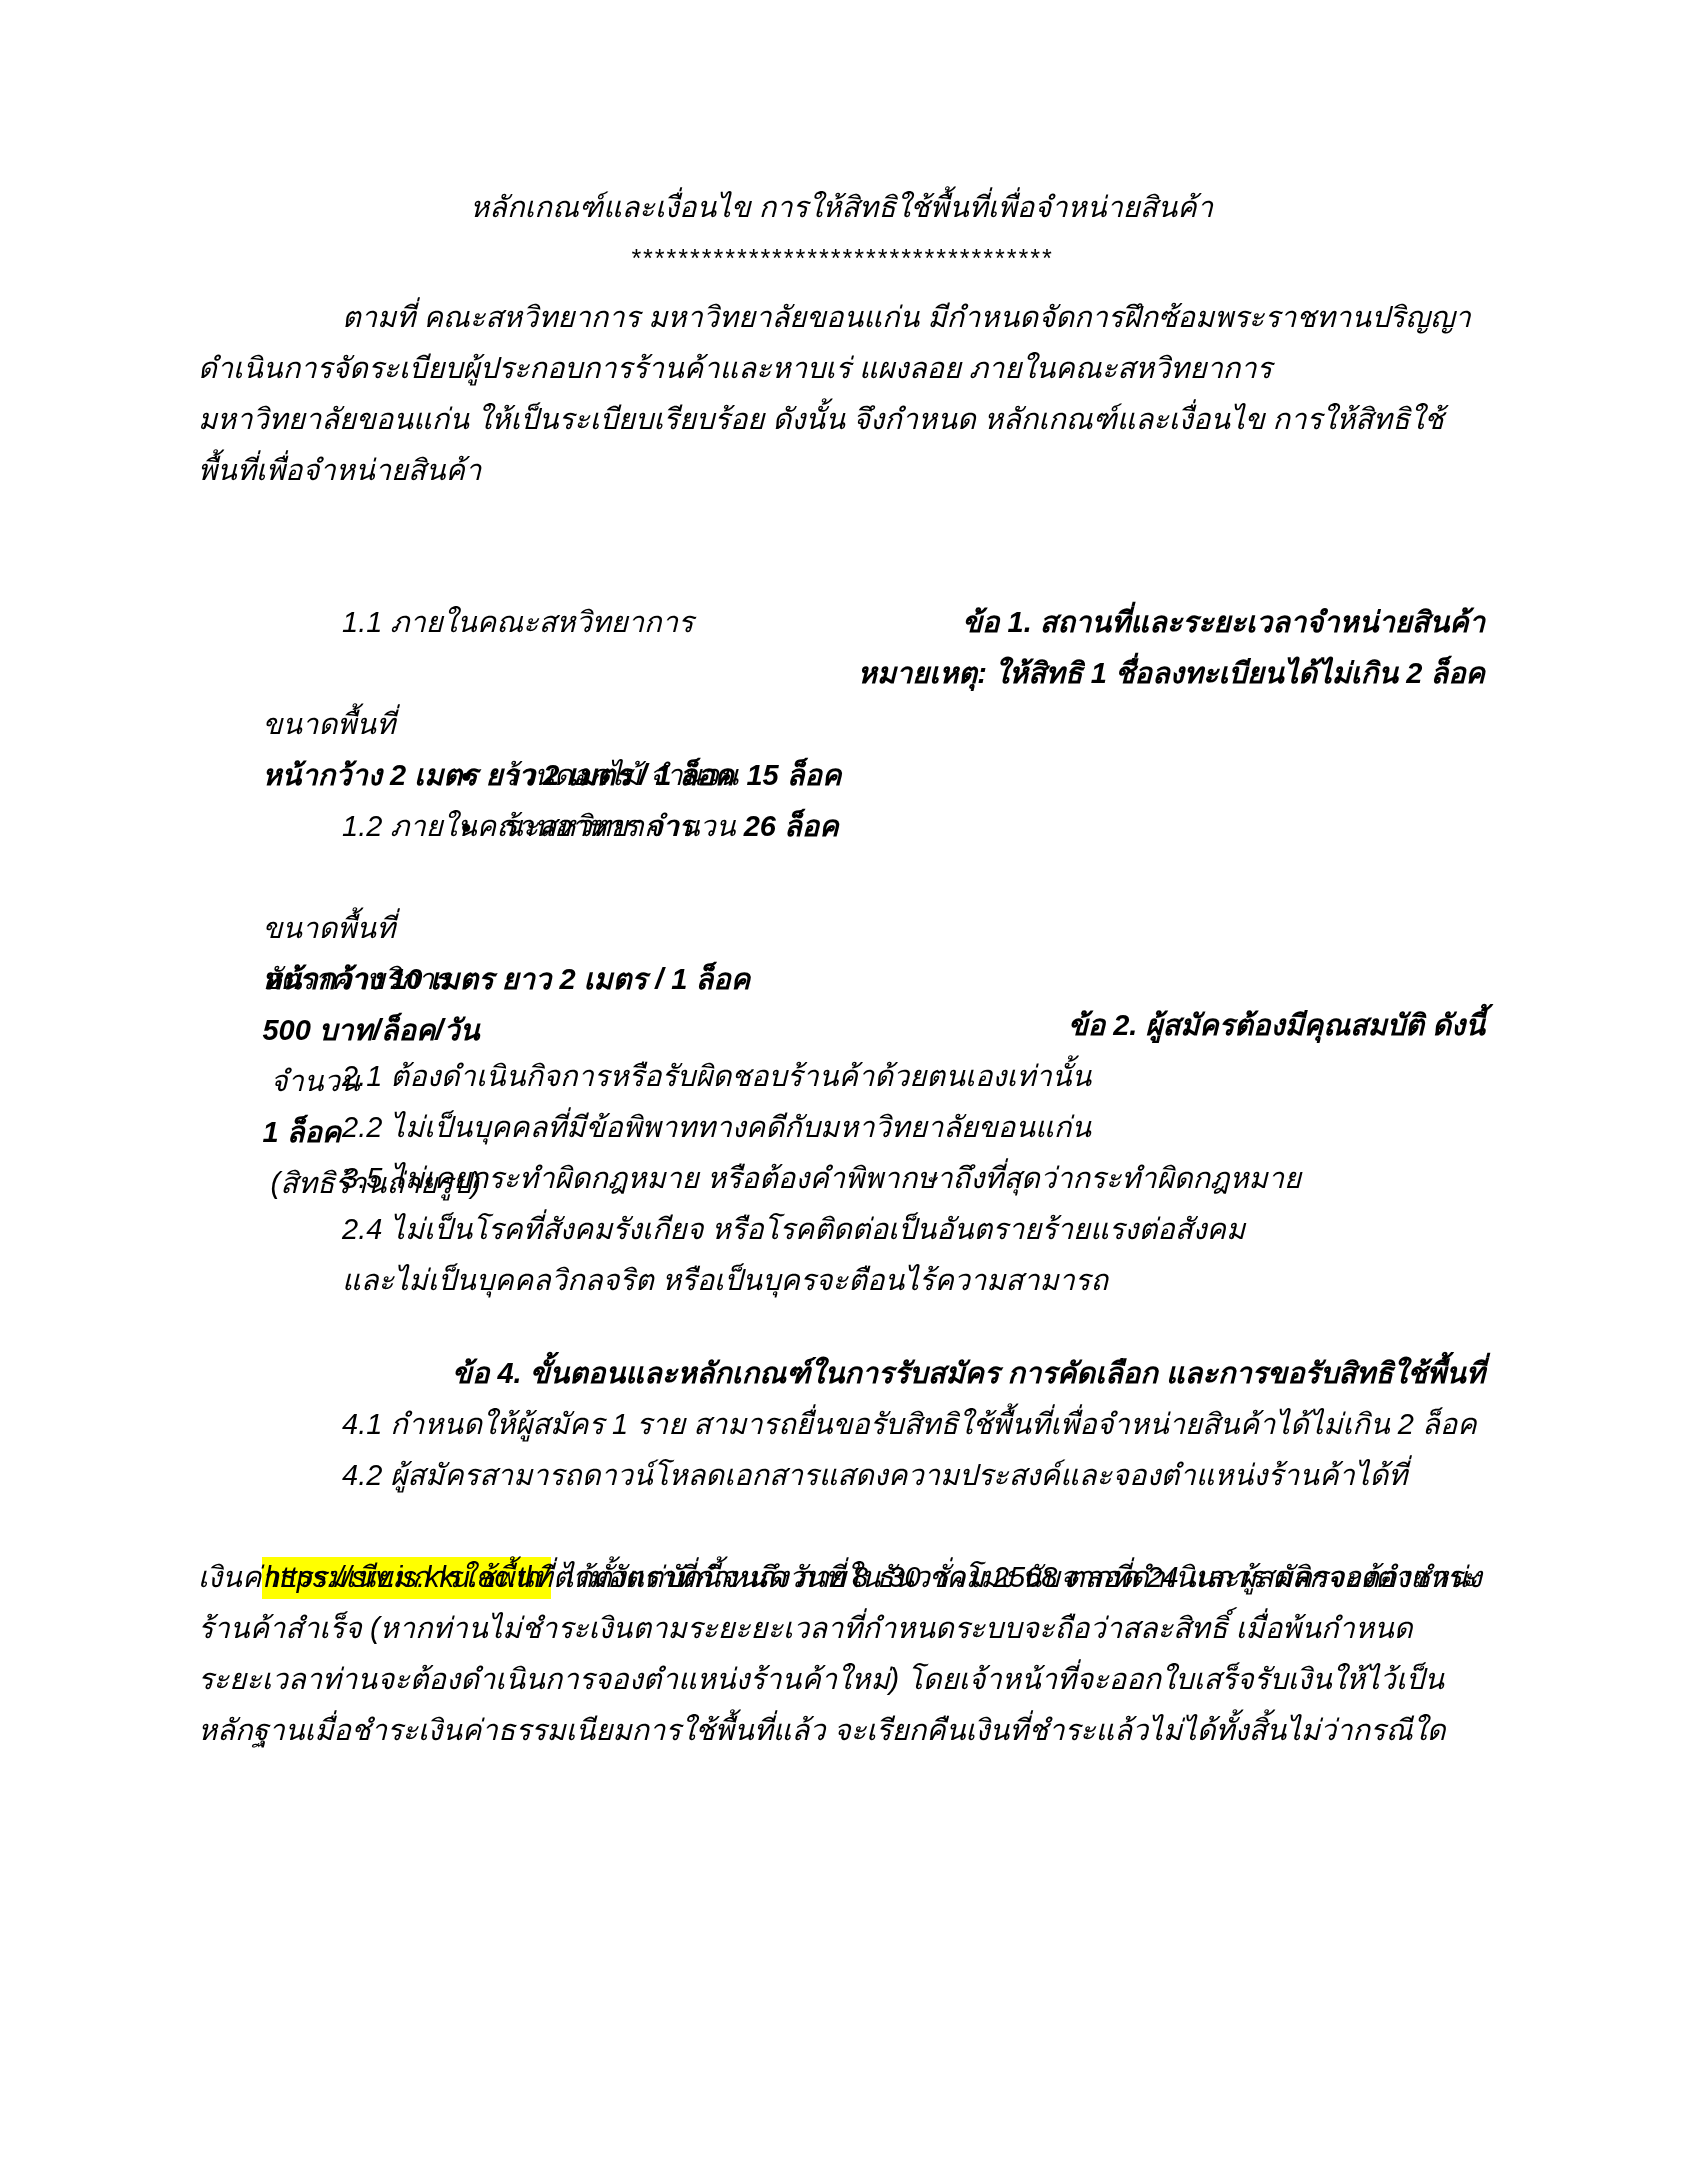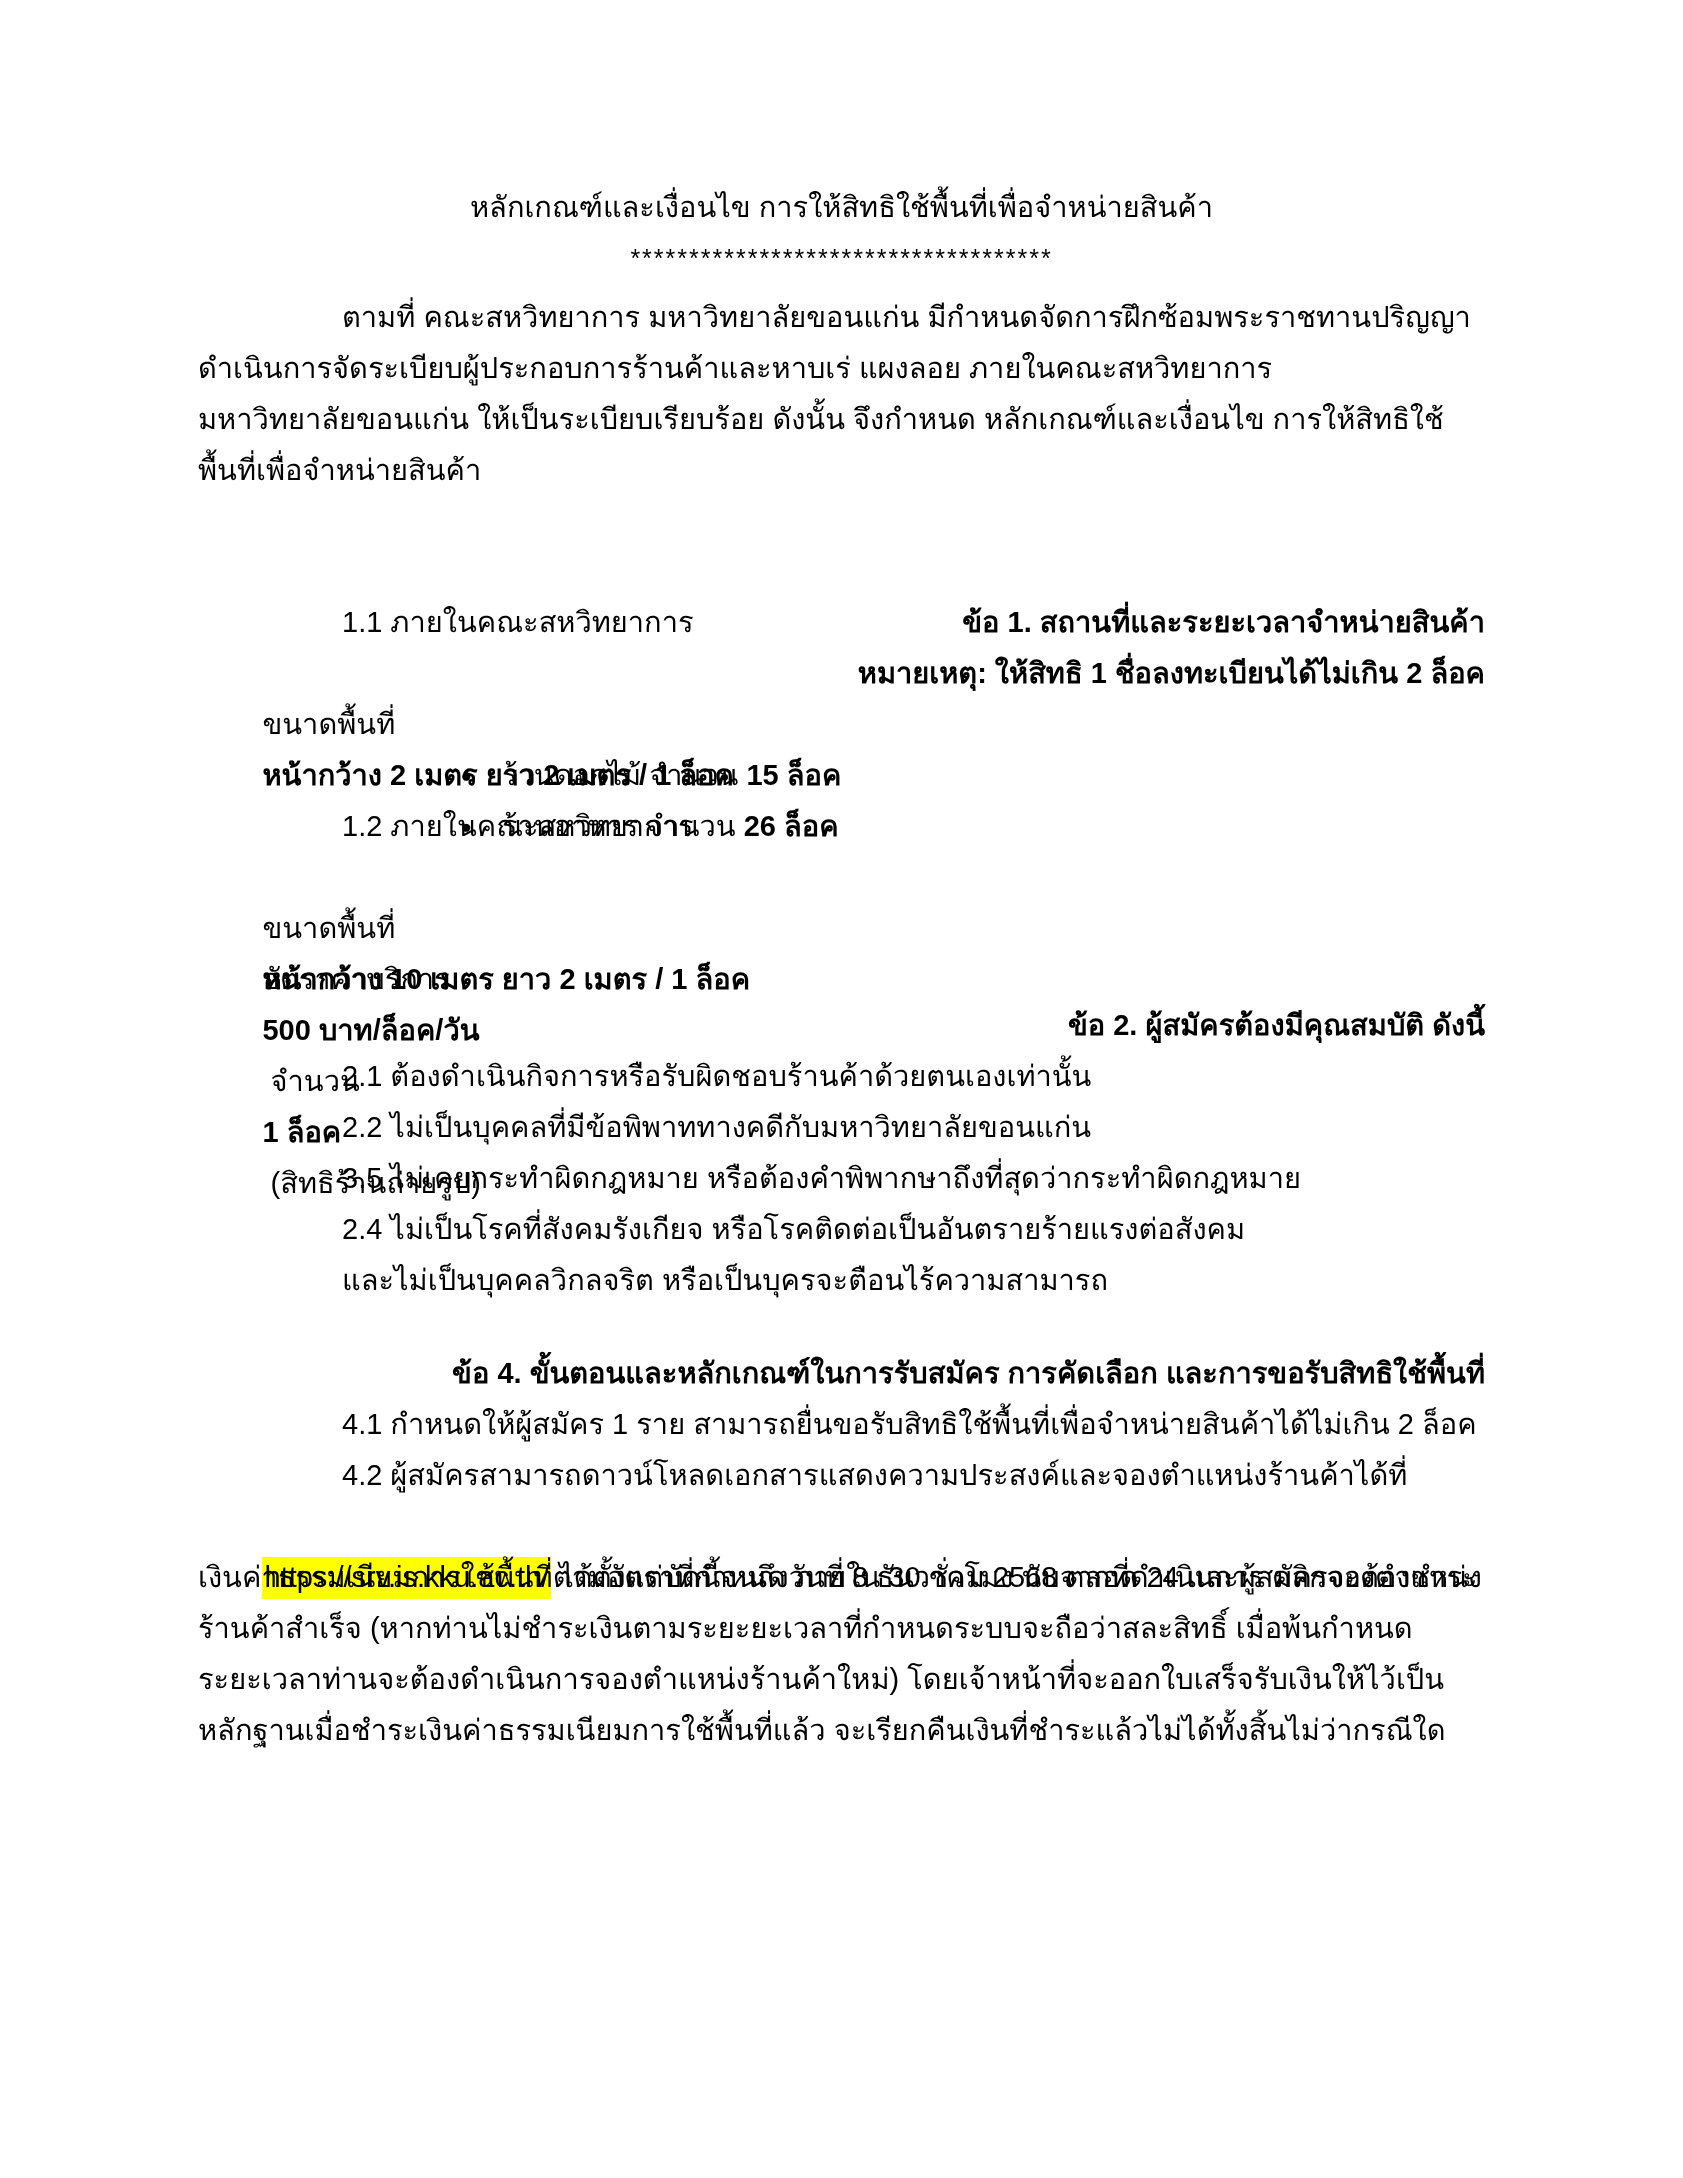--- a/index.html
+++ b/index.html
@@ -4,20 +4,21 @@
 <style>
   html, body { margin: 0; padding: 0; background: #ffffff; }
   .page {
     position: relative;
     width: 1683px;
     height: 2178px;
     background: #ffffff;
     color: #000000;
     font-family: "Liberation Sans", "DejaVu Sans", sans-serif;
     overflow: hidden;
+    font-style: italic;
   }
   .content {
     position: absolute;
     left: 198px;
     top: 182px;
     width: 1287px;
     font-size: 29px;
   }
   .line {
     height: 51px;

